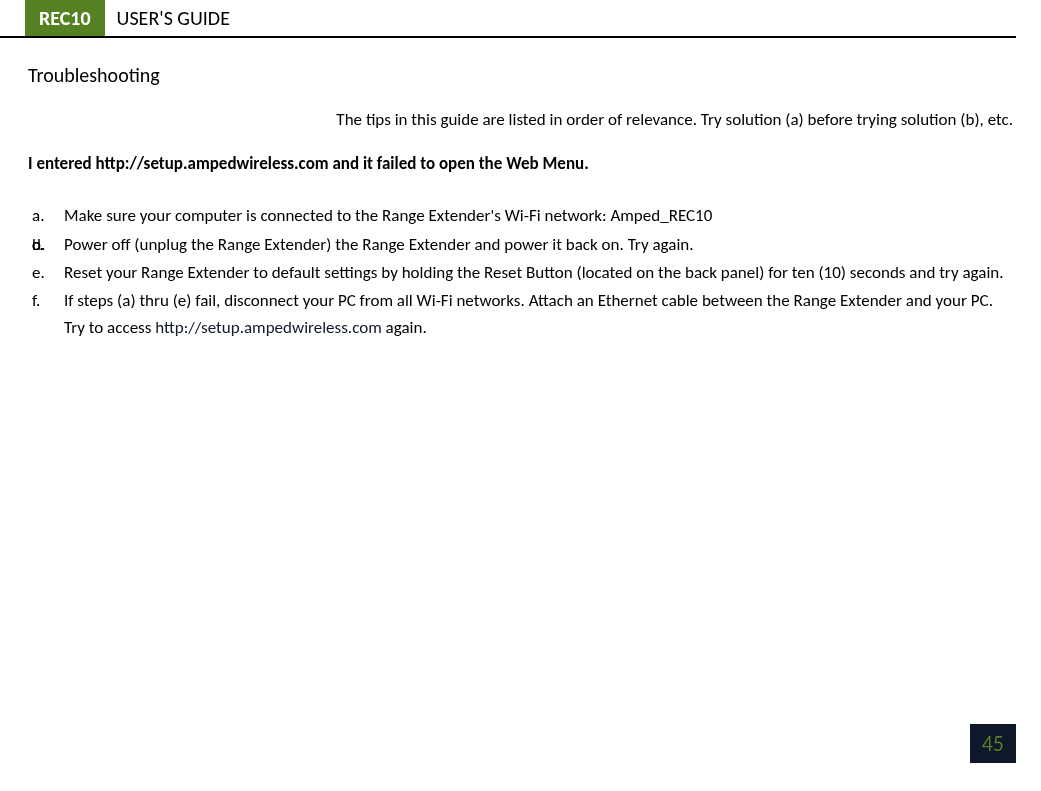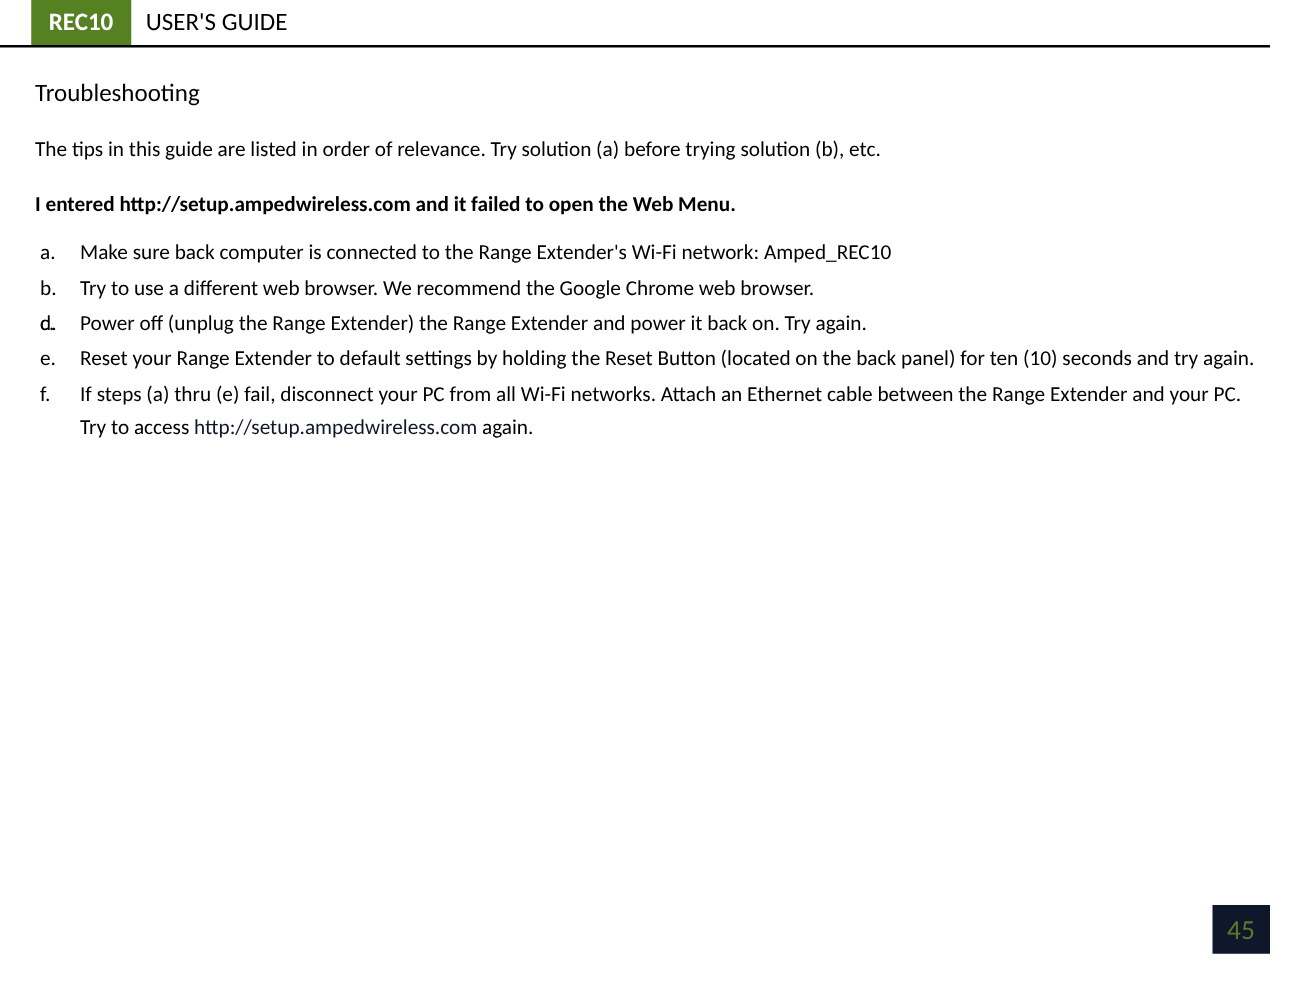--- a/index.html
+++ b/index.html
@@ -46,25 +46,26 @@
     }
     .section-title {
       font-weight: normal;
       font-size: 20px;
       margin-bottom: 22px;
     }
     .intro-text {
       font-size: 17px;
       margin-bottom: 22px;
       line-height: 1.3;
+      text-align: right;
     }
     .issue-heading {
       font-weight: bold;
       font-size: 17px;
-      margin-bottom: 14px;
+      margin-bottom: 28px;
       line-height: 1.3;
     }
     .solutions {
       list-style: none;
       padding-left: 36px;
     }
     .solutions li {
       font-size: 17px;
       line-height: 1.55;
       position: relative;
@@ -101,25 +102,24 @@
 <div class="content">
   <div class="section-title">Troubleshooting</div>
 
   <div class="intro-text">The tips in this guide are listed in order of relevance. Try solution (a) before trying solution (b), etc.</div>
 
   <div class="issue-heading">I entered http://setup.ampedwireless.com and it failed to open the Web Menu.</div>
 
   <ul class="solutions">
     <li>
       <span class="solution-marker">a.</span>
-      <span>Make sure back computer is connected to the Range Extender's Wi-Fi network: Amped_REC10</span>
+      <span>Make sure your computer is connected to the Range Extender's Wi-Fi network: Amped_REC10</span>
     </li>
     <li>
       <span class="solution-marker">b.</span>
-      <span>Try to use a different web browser. We recommend the Google Chrome web browser.</span>
     </li>
     <li>
       <span class="solution-marker">c.</span>
     </li>
     <li>
       <span class="solution-marker">d.</span>
       <span>Power off (unplug the Range Extender) the Range Extender and power it back on. Try again.</span>
     </li>
     <li>
       <span class="solution-marker">e.</span>

